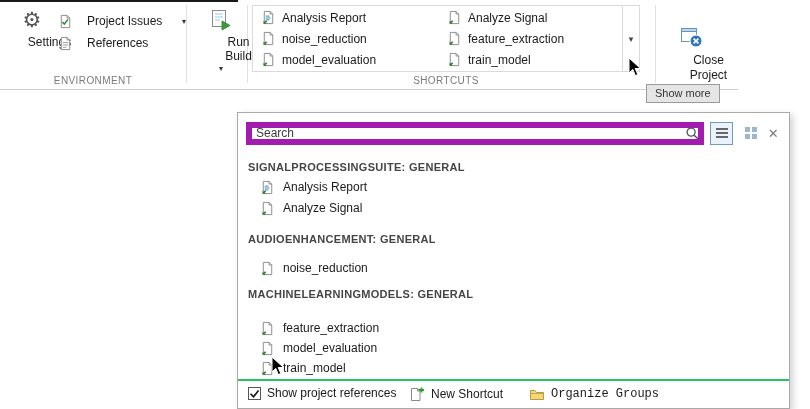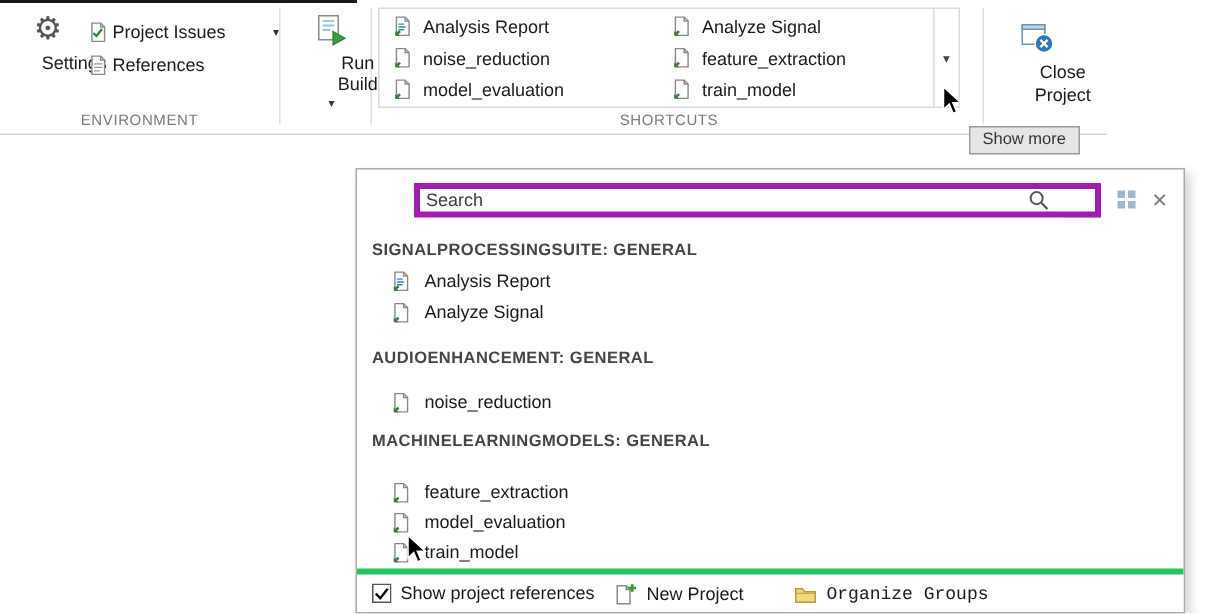--- a/index.html
+++ b/index.html
@@ -16,70 +16,70 @@
             background:#fff; border-bottom:1px solid #d0d0d0; }
   .top-black { position:absolute; left:0; top:0; width:238px; height:2px; background:#1a1a1a; }
   .vsep { position:absolute; top:5px; height:78px; width:1px; background:#e0e0e0; }
 
   .big-btn { position:absolute; display:flex; flex-direction:column; align-items:center; cursor:default; }
   .settings { left:8px; top:8px; width:48px; }
   .gear { font-size:21px; line-height:24px; color:#555; }
   .btn-label { font-size:12px; margin-top:3px; text-align:center;margin-left:35px; }
 
   .env-items { position:absolute; left:58px; top:10px; width:128px; }
-  .env-row { display:flex; align-items:center; gap:2px; height:22px; font-size:12px; }
+  .env-row { display:flex; align-items:center; gap:14px; height:22px; font-size:12px; }
   .chev { font-size:8px; color:#333; }
   .row-chev { margin-left:auto; }
 
   .group-label { position:absolute; top:75px; font-size:10px; color:#7b7b7b;
                  text-align:center; letter-spacing:0.4px; }
   .env-label { left:0; width:186px; }
   .shortcuts-label { left:252px; width:388px; }
 
   .runbuild { left:194px; top:8px; width:54px; }
   .rb-chev { font-size:8px; color:#333; margin-top:1px; }
 
   .gallery { position:absolute; left:252px; top:5px; width:388px; height:67px;
              border:1px solid #dadada; display:flex; background:#fff; }
   .g-col { width:186px; padding-top:1px; }
   .g-col2 { width:183px; }
   .g-item { display:flex; align-items:center; gap:6px; height:21px; padding-left:8px; font-size:12px; white-space:nowrap; }
   .g-arrow { width:17px; border-left:1px solid #dadada; display:flex; align-items:center;
              justify-content:center; font-size:9px; color:#444; }
 
-  .closeproj { left:662px; top:12px; width:58px; }
+  .closeproj { left:662px; top:24px; width:58px; }
   .closeproj .btn-label { line-height:1.25; }
 
   .tooltip { position:absolute; left:646px; top:84px; padding:2px 8px 3px;
              border:1px solid #9b9b9b; background:#e5e5e5; font-size:11px; color:#333; z-index:7; }
 
   
   .popup { position:absolute; left:237px; top:112px; width:553px; height:297px;
            background:#fff; border:1px solid #a9a9a9; box-shadow:3px 3px 7px rgba(0,0,0,0.18); z-index:4; }
   .search-row { position:absolute; left:8px; top:8px; width:537px; height:24px;
                 display:flex; align-items:center; }
   .search-wrap { position:relative; width:462px; height:23px; }
-  .search-input { width:100%; height:100%; border:4px solid #a21caf; padding:0 24px 0 4px;
-                  font-size:12px; font-family:inherit; color:#333; outline:none;margin-left:30px; }
+  .search-input { width:100%; height:100%; border:6px solid #a21caf; padding:0 24px 0 4px;
+                  font-size:12px; font-family:inherit; color:#333; outline:none; }
   .search-input::placeholder { color:#3c3c3c; opacity:1; }
   .mag { position:absolute; right:4px; top:4px; }
   .view-btn { width:24px; height:23px; display:flex; align-items:center; justify-content:center; margin-left:6px; }
   .view-list { border:1px solid #6f9cc0; background:#eaf3fb; }
   .popup-close { margin-left:auto; font-size:13px; color:#7a7a7a; width:20px; text-align:center; }
 
   .section-header { position:absolute; left:10px; font-size:11px; font-weight:bold;
                     color:#454545; letter-spacing:0.3px; }
   .p-item { position:absolute; left:22px; display:flex; align-items:center; gap:8px;
             font-size:12px; height:20px; white-space:nowrap; }
   .h1 { top:48px; } .i1a { top:64px; } .i1b { top:85px; }
   .h2 { top:120px; } .i2a { top:145px; }
   .h3 { top:163px;margin-top:12px; } .i3a { top:205px; } .i3b { top:225px; } .i3c { top:245px; }
 
   .popup-footer { position:absolute; left:0; bottom:0; width:100%; height:29px;
-                  border-top:4px solid #22c55e; background:#fff; }
+                  border-top:2px solid #22c55e; background:#fff; }
   .foot-group { position:absolute; top:5px; display:flex; align-items:center; gap:6px; font-size:12px; }
   .fg-refs { left:10px; }
   .fg-new { left:171px; }
   .fg-org { left:291px;font-family:Liberation Mono, monospace; }
 
   .cursor { position:absolute; z-index:9; }
 </style>
 </head>
 <body>
 
@@ -290,21 +290,21 @@
         <path d="M2.5 6.8l3 3 5-6.3" stroke="#111" stroke-width="1.6" fill="none"></path>
       </svg>
       <span>Show project references</span>
     </div>
     <div class="foot-group fg-new">
       <svg width="16" height="16" viewBox="0 0 16 16">
         <path d="M2.5 2.5h6l2.5 2.5v9.5h-8.5z" fill="#fff" stroke="#898989"></path>
         <path d="M8.5 2.5v2.5h2.5" fill="none" stroke="#898989"></path>
         <path d="M12.5 1.5v5M10 4h5" stroke="#2e9e2e" stroke-width="1.8"></path>
       </svg>
-      <span>New Project</span>
+      <span>New Shortcut</span>
     </div>
     <div class="foot-group fg-org">
       <svg width="16" height="16" viewBox="0 0 16 16">
         <path d="M1.5 4.5h4.5l1.5 2h7v7h-13z" fill="#f3d87a" stroke="#b99a3c"></path>
         <path d="M1.5 7.5h13" stroke="#b99a3c" stroke-width="0.8"></path>
       </svg>
       <span>Organize Groups</span>
     </div>
   </div>
 </div>

